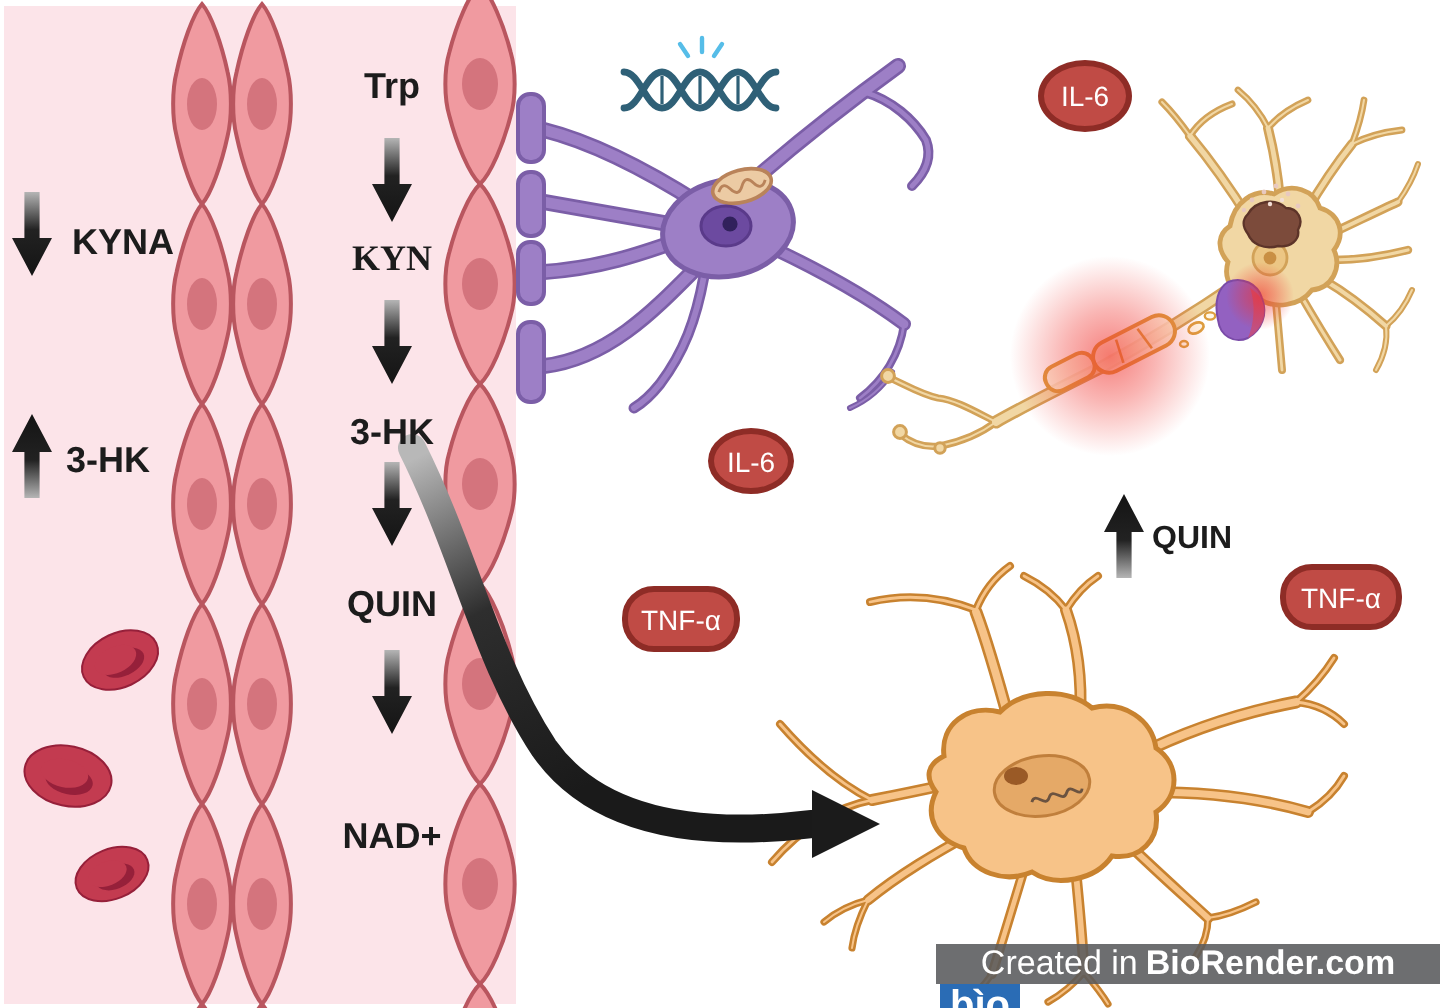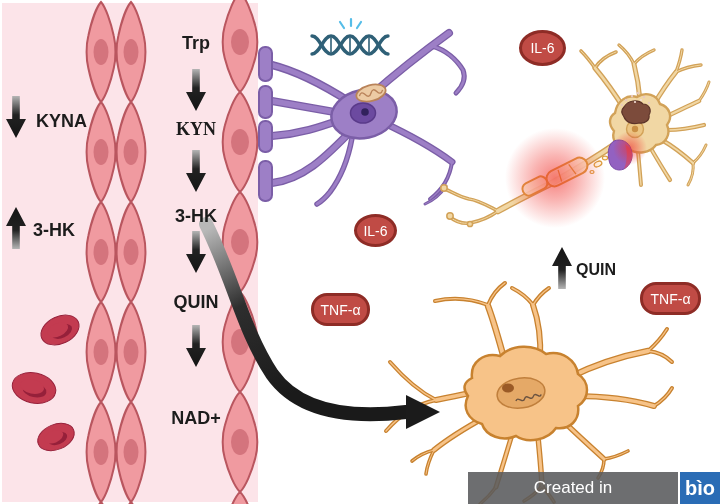--- a/index.html
+++ b/index.html
@@ -19,21 +19,21 @@
   .cell{fill:var(--cell-fill);stroke:var(--cell-stroke);stroke-width:2;}
   .cell-nucleus{fill:var(--nucleus-fill);}
   .foot{fill:var(--astro-purple);stroke:var(--astro-purple-dark);stroke-width:2;}
   .lbl{position:absolute;font-weight:700;font-size:18px;color:var(--label-color);white-space:nowrap;}
   .lbl-center{text-align:center;}
   .badge{position:absolute;display:flex;align-items:center;justify-content:center;
          background:var(--badge-fill);border:3px solid var(--badge-stroke);
          color:var(--badge-text);font-weight:400;font-size:14px;box-sizing:border-box;}
   .badge-round{border-radius:50%;}
   .badge-pill{border-radius:16px;}
-  .watermark{position:absolute;left:468px;top:472px;width:252px;height:32px;display:flex;}
+  .watermark{position:absolute;left:468px;top:472px;width:252px;height:32px;display:flex;flex-direction:column;}
   .wm-bar{flex:1;background:var(--watermark-bg);display:flex;align-items:center;
           justify-content:center;color:#fff;font-size:17px;}
   .wm-bar b{margin-left:4px;font-weight:700;}
   .wm-logo{width:40px;margin-left:2px;background:var(--brand-blue);color:#fff;
            display:flex;align-items:center;justify-content:center;
            font-weight:700;font-size:20px;}
 </style>
 </head>
 <body>
 
@@ -335,17 +335,18 @@
 <div class="lbl" style="left:576px;top:261px;font-size:16px;">QUIN</div>
 
 <div class="badge badge-round" style="left:519px;top:30px;width:47px;height:36px;">IL-6</div>
 <div class="badge badge-round" style="left:354px;top:214px;width:43px;height:33px;">IL-6</div>
 <div class="badge badge-pill" style="left:311px;top:293px;width:59px;height:33px;">TNF-α</div>
 <div class="badge badge-pill" style="left:640px;top:282px;width:61px;height:33px;">TNF-α</div>
 
 <div class="watermark">
   <div class="wm-bar">
     <span>Created in</span>
+    <b>BioRender.com</b>
   </div>
   <div class="wm-logo">bìo</div>
 </div>
 
 </div>
 
 </body></html>

